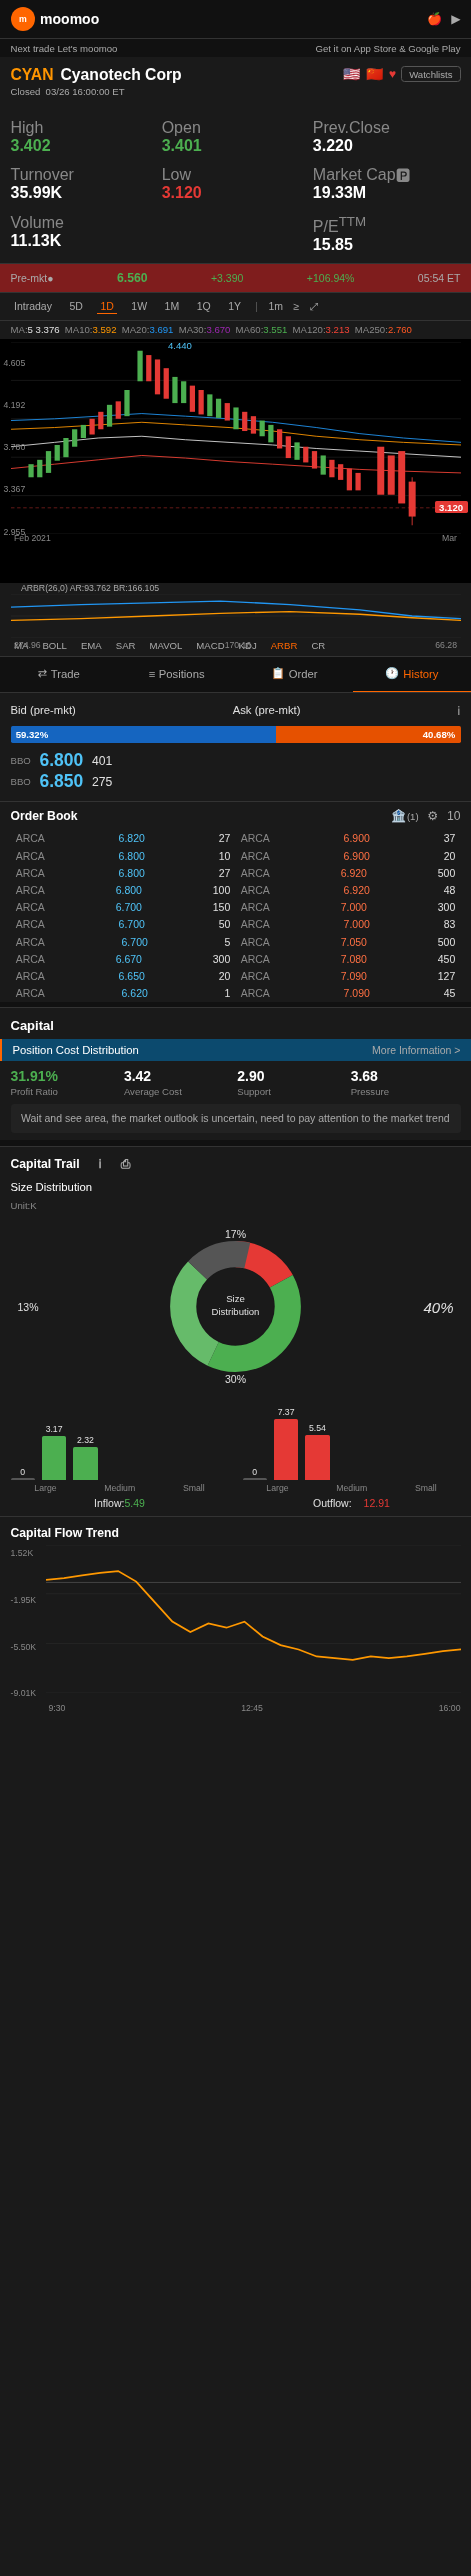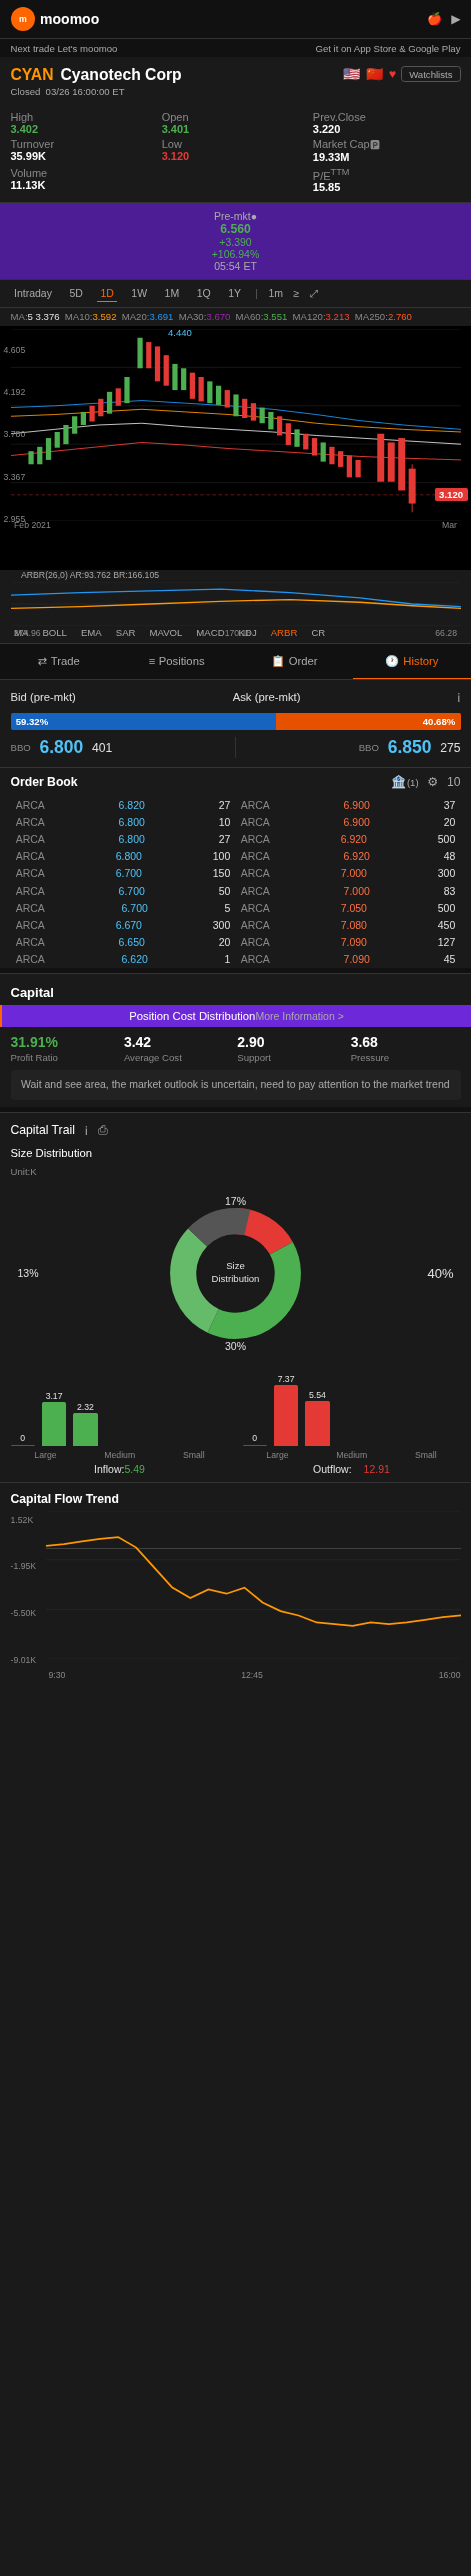--- a/index.html
+++ b/index.html
@@ -66,32 +66,32 @@
     }
     .price-main { font-size: 24.4px; font-weight: bold; color: #e53935; }
     .price-arrow { color: #e53935; font-size: 15.7px; }
     .price-change { color: #e53935; font-size: 12.2px; }
     .price-pct { color: #e53935; font-size: 12.2px; }
 
     .stock-grid {
       display: grid; grid-template-columns: 1fr 1fr 1fr;
       gap: 3.5px; margin-top: 7px;
     }
-    .stock-grid-item { font-size: 11px; }
+    .stock-grid-item { font-size: 16px; margin-top: 8px; }
     .sg-label { color: #888; }
     .sg-value { color: white; font-weight: 700; }
     .sg-value.up { color: #4caf50; }
     .sg-value.down { color: #e53935; }
 
     
     .pre-mkt-bar {
-      background: #4c1d95;
+      background: #7f1d1d;
       padding: 7px 10.5px;
       display: flex; justify-content: space-between; align-items: center;
-      border-top: 0.9px solid #333; border-bottom: 0.9px solid #333; flex-direction: column;
+      border-top: 0.9px solid #333; border-bottom: 0.9px solid #333;
     }
     .pre-mkt-label { color: #aaa; font-size: 10.5px; }
     .pre-mkt-price { color: #4caf50; font-size: 12.2px; font-weight: bold; }
     .pre-mkt-change { color: #4caf50; font-size: 10.5px; }
     .pre-mkt-time { color: #aaa; font-size: 10.5px; }
 
     
     .chart-controls {
       background: #1a1a1a;
       padding: 5.2px 10.5px;
@@ -179,21 +179,21 @@
 
     .bid-ask-bar {
       display: flex; height: 17.5px; border-radius: 1.7px; overflow: hidden;
       margin-bottom: 7px;
     }
     .bid-bar { background: #1565c0; display: flex; align-items: center; padding-left: 5.2px; }
     .ask-bar { background: #e65100; display: flex; align-items: center; justify-content: flex-end; padding-right: 5.2px; }
     .bar-pct { font-size: 9.6px; color: white; font-weight: bold; }
 
     .bbo-row {
-      display: flex; justify-content: space-between;
+      display: flex; justify-content: space-between; flex-direction: column;
     }
     .bbo-side {
       display: flex; gap: 8.7px; align-items: center;
     }
     .bbo-label { font-size: 9.6px; color: #888; }
     .bbo-price { font-size: 17.5px; font-weight: bold; color: #4fc3f7; }
     .bbo-size { font-size: 12.2px; color: #e0e0e0; }
 
     
     .order-book-header {
@@ -224,22 +224,22 @@
     .section-header {
       padding: 10.5px 10.5px 5.2px;
       font-size: 13px; font-weight: bold; color: white;
       border-top: 0.9px solid #333;
     }
     .section-sub-header {
       padding: 5.2px 10.5px;
       font-size: 11.3px; color: white;
       border-left: 2.6px solid #ff6600;
       margin: 0 0 0 0;
-      background: #6d28d9;
-      display: flex; justify-content: center; align-items: center;
+      background: #0c4a6e;
+      display: flex; justify-content: space-between; align-items: center;
     }
     .more-info { color: #aaa; font-size: 10.5px; cursor: pointer; }
 
     .position-cost-grid {
       display: grid; grid-template-columns: 1fr 1fr 1fr 1fr;
       padding: 7px 10.5px;
       gap: 3.5px;
     }
     .pc-item { }
     .pc-value { font-size: 14px; font-weight: bold; color: white; }
@@ -251,22 +251,22 @@
       font-size: 10.5px; color: #aaa;
       line-height: 1.5;
       background: #222;
       margin: 0 10.5px 7px;
       border-radius: 3.5px;
     }
 
     
     .capital-trail-header {
       padding: 8.7px 10.5px 5.2px;
-      font-size: 12.2px; font-weight: normal; color: white;
-      display: flex; gap: 10px; align-items: center;
+      font-size: 12.2px; font-weight: bold; color: white;
+      display: flex; gap: 19px; align-items: center;
       border-top: 0.9px solid #333;
     }
     .ct-icon { color: #aaa; font-size: 12.2px; }
 
     .size-dist-title {
       padding: 3.5px 10.5px 7px;
       font-size: 11.3px; color: white;
     }
     .unit-label { font-size: 9.6px; color: #888; padding: 0 10.5px; }
 
@@ -773,21 +773,21 @@
 
     <circle cx="90" cy="90" r="44" fill="#1a1a1a"></circle>
     <text x="90" y="85" text-anchor="middle" fill="#e0e0e0" font-size="11">Size</text>
     <text x="90" y="100" text-anchor="middle" fill="#e0e0e0" font-size="11">Distribution</text>
   </svg>
 
   <div style="position:absolute; top:17.5px; left:50%; transform:translateX(-50%);">
     <span style="font-size:10.5px; color:#e0e0e0;">17%</span>
   </div>
   <div style="position:absolute; top:50%; right:17.5px; transform:translateY(-50%);">
-    <span style="font-size:13px; color:#e0e0e0;">40%</span>
+    <span style="font-size:15px; color:#e0e0e0;font-style:italic;">40%</span>
   </div>
   <div style="position:absolute; bottom:17.5px; left:50%; transform:translateX(-50%);">
     <span style="font-size:10.5px; color:#e0e0e0;">30%</span>
   </div>
   <div style="position:absolute; top:50%; left:17.5px; transform:translateY(-50%);">
     <span style="font-size:10.5px; color:#e0e0e0;">13%</span>
   </div>
 </div>
 
 <div class="bar-charts-row">

